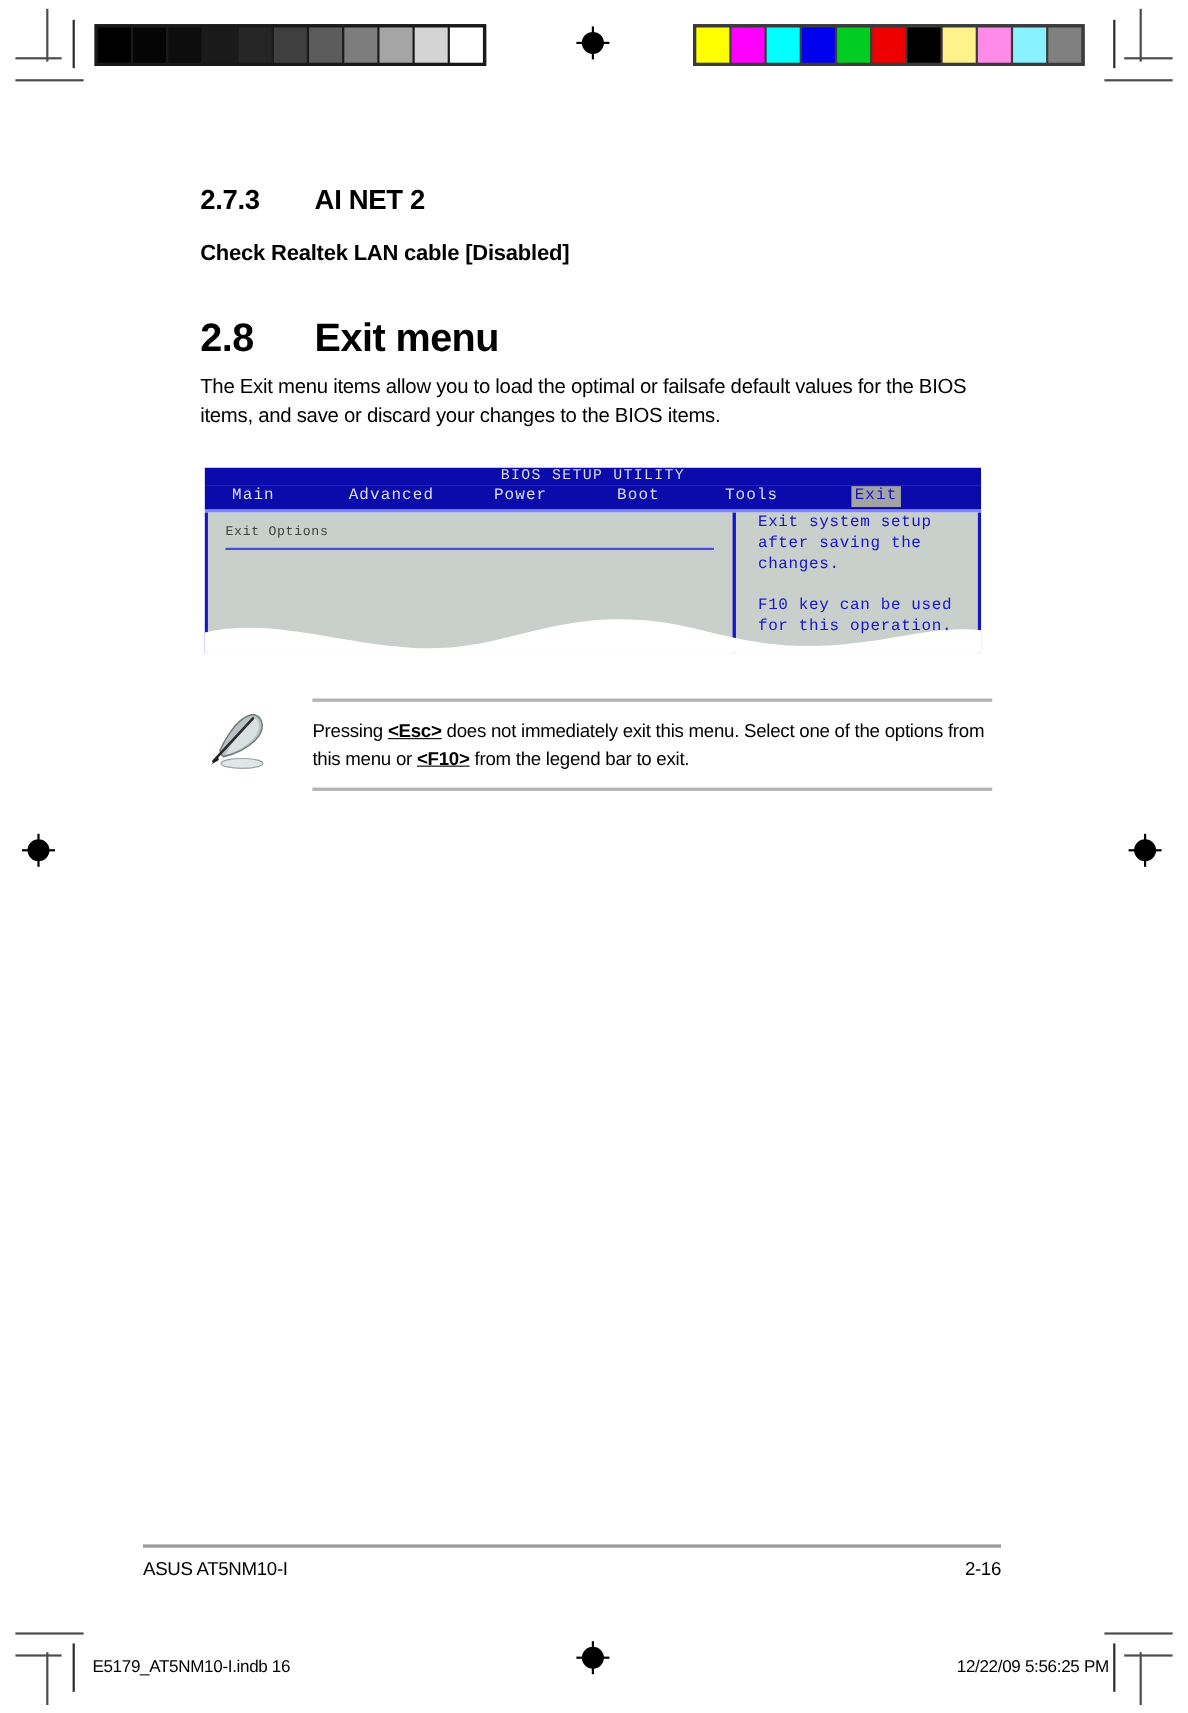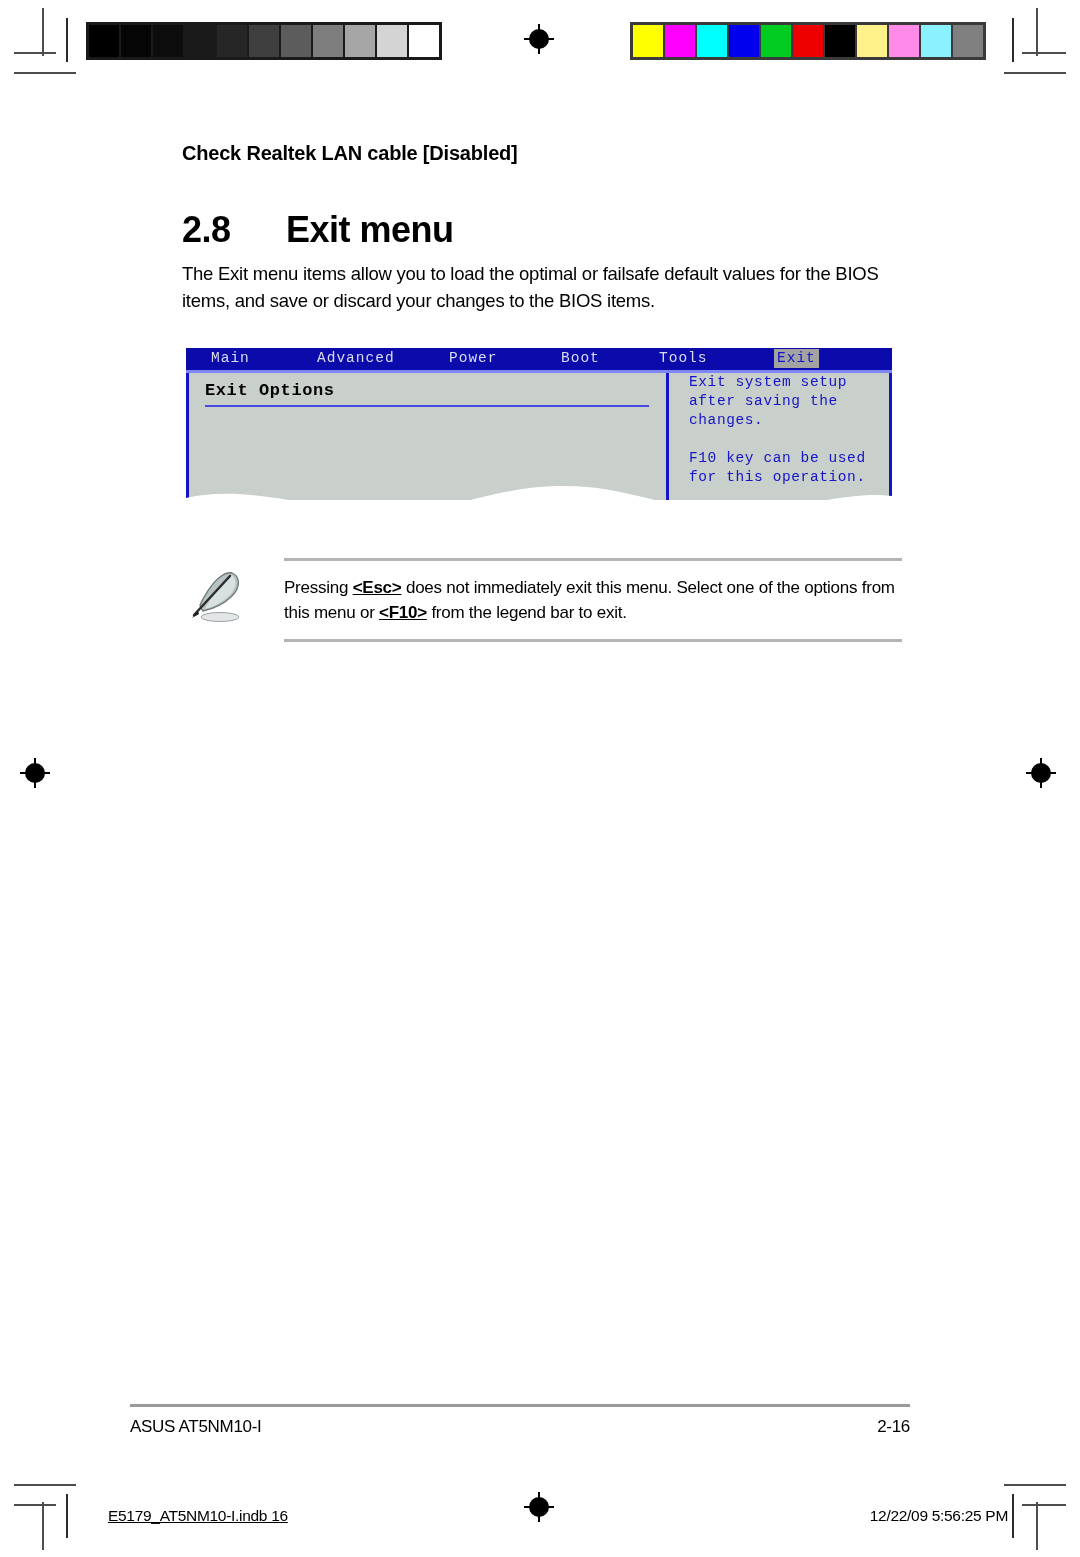--- a/index.html
+++ b/index.html
@@ -203,26 +203,25 @@
   }
   .bios-text {
     font-family: "Liberation Mono", monospace;
     font-size: 14.5px;
     letter-spacing: 0.6px;
     line-height: 19px;
     color: #1414c8;
     white-space: pre;
   }
   #bios-options-title {
-    color: #000000;
+    color: #404040;
     font-family: "Liberation Mono", monospace;
-    font-size: 17px;
+    font-size: 12px;
     letter-spacing: 0.6px;
     line-height: 19px;
-    font-weight: bold;
   }
   #bios-options-rule {
     width: 444px;
     height: 2px;
     background: #4a4ae0;
     margin: 5px 0 6px 0;
   }
   .bios-item.selected { color: #ffffff; }
   .bios-spacer { height: 19px; }
   .help-gap { height: 19px; }
@@ -279,24 +278,23 @@
   }
 
   
   #print-strip-bottom {
     position: absolute;
     left: 0; top: 1480px;
     width: 1080px; height: 77px;
   }
   #indb-name {
     position: absolute;
-    left: 108px; top: 1507px;
+    left: 84px; top: 1507px;
     font-size: 15.5px;
     letter-spacing: -0.3px;
-    text-decoration: underline;
   }
   #print-timestamp {
     position: absolute;
     right: 72px; top: 1507px;
     font-size: 15.5px;
     letter-spacing: -0.3px;
     text-align: right;
   }
 </style>
 </head>
@@ -345,32 +343,39 @@
 
   <div class="crop-v dark" style="left:1012px; top:18px; height:44px;"></div>
   <div class="crop-v" style="left:1036px; top:8px; height:48px;"></div>
   <div class="crop-h" style="left:1022px; top:52px; width:44px;"></div>
   <div class="crop-h" style="left:1004px; top:72px; width:62px;"></div>
 </div>
 
 <div id="page-content">
   <div class="content-inner">
 
+    <div class="h3-row">
+      <span class="h3-num">2.7.3</span>
+      <span class="h3-text">AI NET 2</span>
+    </div>
 
     <div class="h4">Check Realtek LAN cable [Disabled]</div>
 
     <div class="h2-row">
       <span class="h2-num">2.8</span>
       <span class="h2-text">Exit menu</span>
     </div>
 
     <p class="body-text">The Exit menu items allow you to load the optimal or failsafe default values for the BIOS items, and save or discard your changes to the BIOS items.</p>
 
     <div id="bios-shot">
 
+      <div id="bios-title-bar">
+        <div id="bios-title-text">BIOS SETUP UTILITY</div>
+      </div>
 
       <div id="bios-tabs">
           <div class="bios-tab" style="left: 22px;">Main</div>
           <div class="bios-tab" style="left: 128px;">Advanced</div>
           <div class="bios-tab" style="left: 260px;">Power</div>
           <div class="bios-tab" style="left: 372px;">Boot</div>
           <div class="bios-tab" style="left: 470px;">Tools</div>
           <div class="bios-tab active" style="left: 588px;">Exit</div>
         </div>
       <div id="bios-tab-underline"></div>

